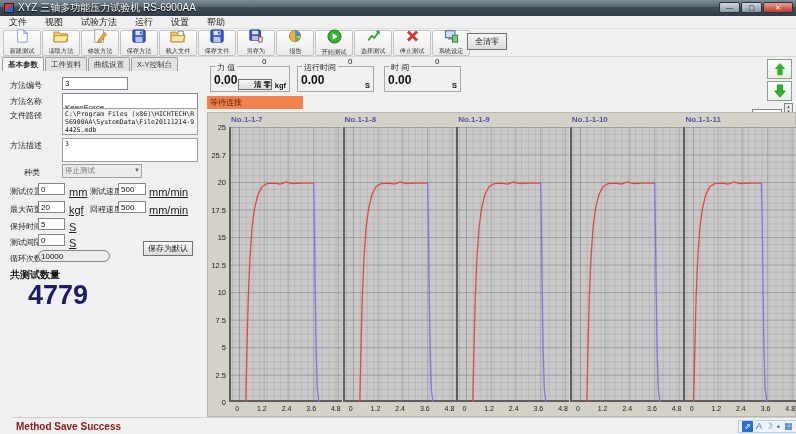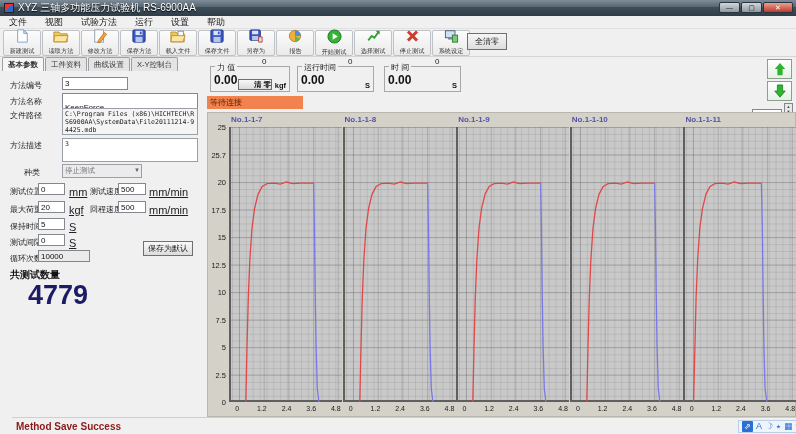--- a/index.html
+++ b/index.html
@@ -265,21 +265,21 @@
 
   <span class="flabel" style="left:10px;top:164px">保持时间</span>
   <input class="finput" style="left: 38px; top: 161px; width: 27px; height: 12px;" readonly="" value="5">
   <span class="funit" style="left:69px;top:164px">S</span>
 
   <span class="flabel" style="left:10px;top:180px">测试间隔</span>
   <input class="finput" style="left: 38px; top: 177px; width: 27px; height: 12px;" readonly="" value="0">
   <span class="funit" style="left:69px;top:180px">S</span>
 
   <span class="flabel" style="left:10px;top:196px">循环次数</span>
-  <input class="finput gray" style="left: 38px; top: 193px; width: 52px; height: 12px;" readonly="" value="10000">
+  <input class="finput gray" style="left: 38px; top: 193px; width: 72px; height: 12px; border-radius: 6px;" readonly="" value="10000">
 
   <div class="btn-classic" style="left:143px;top:184px;width:50px;height:15px;line-height:14px">保存为默认</div>
 
   <span class="totals-label" style="left:10px;top:211px">共测试数量</span>
   <span class="totals-value" style="left:28px;top:223px">4779</span>
 </div>
 
 <span class="corner-zero" style="left:262px;top:57px">0</span>
 <div class="rgroup" style="left:210px;top:66px;width:80px">
   <span class="legend">力 值</span>

